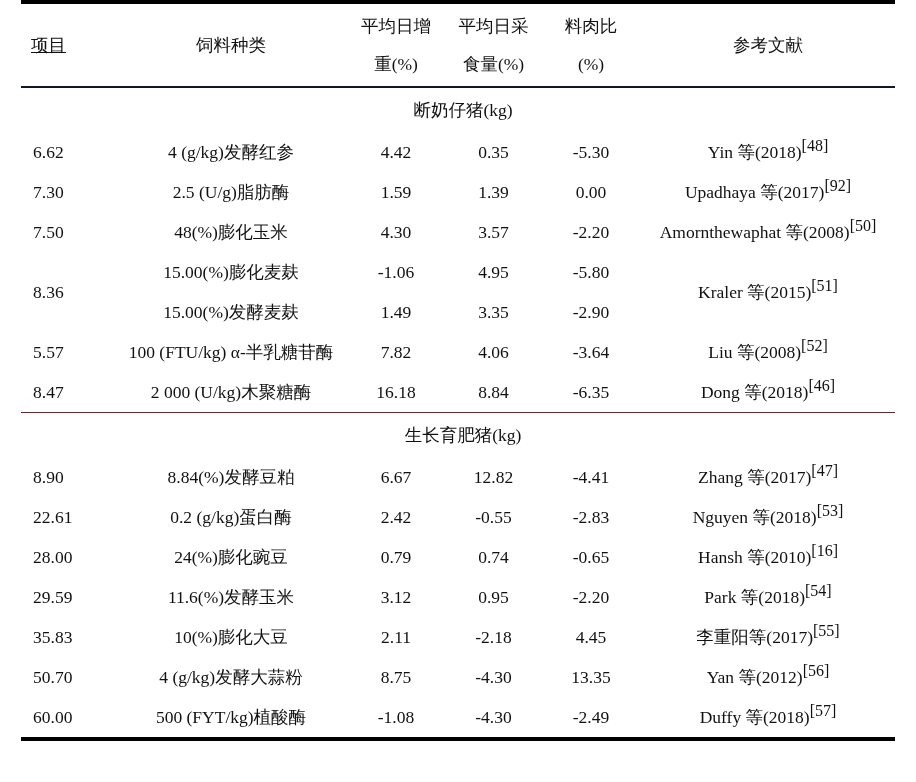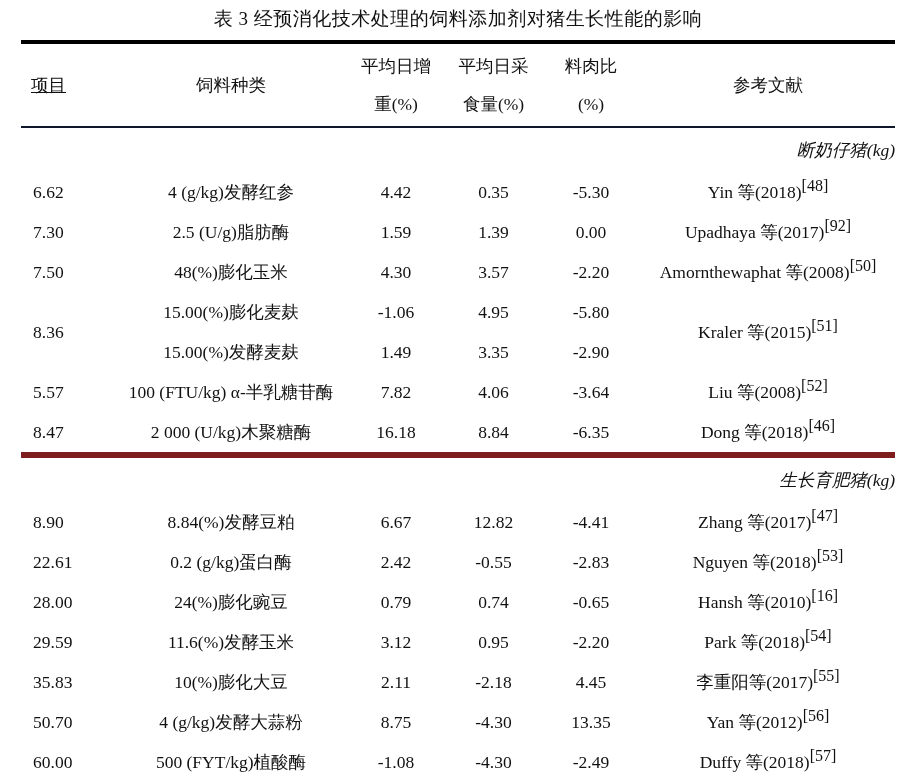--- a/index.html
+++ b/index.html
@@ -53,37 +53,35 @@
   thead th.col0 { text-align: left; padding-left: 10px; text-decoration: underline; }
 
   tbody td {
     text-align: center;
     height: 40px;
     padding: 0;
     vertical-align: middle;
   }
   tbody td.col0 { text-align: left; padding-left: 12px; }
   tbody td.section-label {
-    text-align: right;
+    text-align: center;
     padding-left: 10px;
     height: 44px;
-    font-style: italic;
-  }
-  tr.section-divider td { border-top: 6px solid #7f1d1d; }
+  }
+  tr.section-divider td { border-top: 1px solid #7f1d1d; }
 
   sup {
     font-size: 16px;
     line-height: 0;
   }
 </style>
 </head>
 <body>
 
 <div class="page">
-  <div class="caption">表 3  经预消化技术处理的饲料添加剂对猪生长性能的影响</div>
   <table class="paper-table">
     <colgroup>
       <col class="c0">
         <col class="c1">
         <col class="c2">
         <col class="c3">
         <col class="c4">
         <col class="c5">
     </colgroup>
     <thead>

